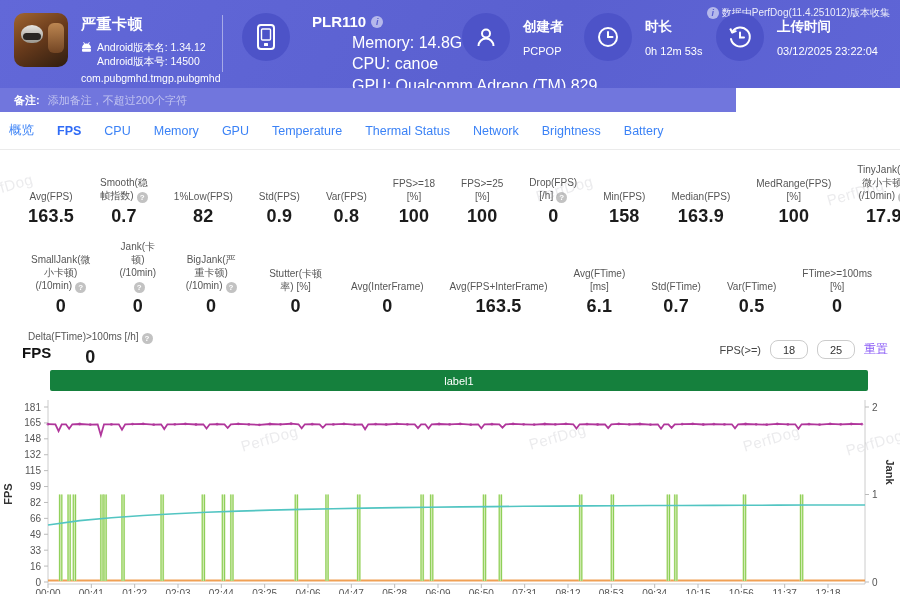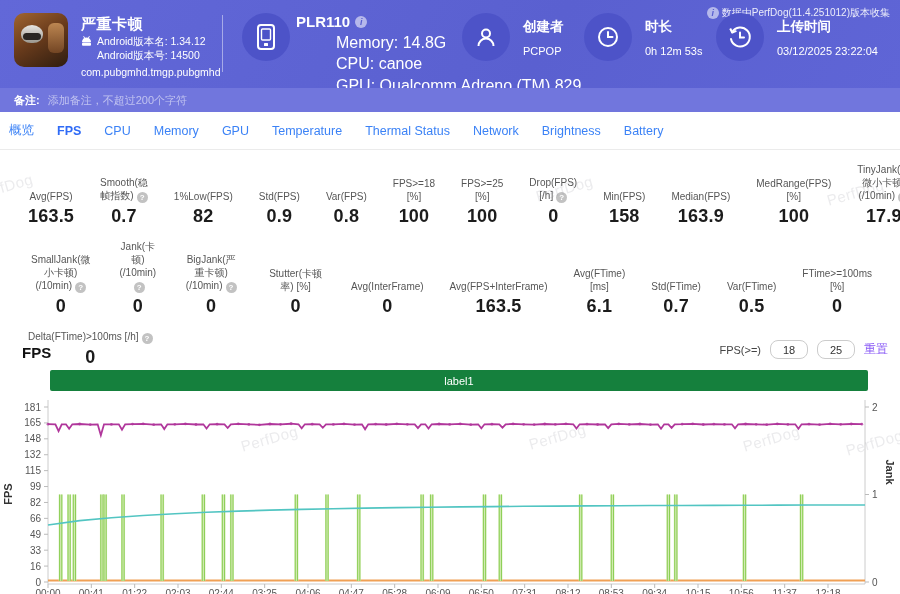--- a/index.html
+++ b/index.html
@@ -14,37 +14,37 @@
   .app-block { position:absolute; left:14px; top:13px; display:flex; }
   .app-icon { width:54px; height:54px; border-radius:10px; flex:none; position:relative; overflow:hidden;
     background:linear-gradient(150deg,#a06530 0%,#6b3c1c 45%,#2e1d10 100%); }
   .app-icon .helmet { position:absolute; left:7px; top:12px; width:22px; height:18px; border-radius:50% 50% 45% 45%;
     background:linear-gradient(180deg,#e8e6e2,#9a968e); }
   .app-icon .visor { position:absolute; left:9px; top:20px; width:18px; height:7px; border-radius:4px; background:#2a2623; }
   .app-icon .fig2 { position:absolute; right:4px; top:10px; width:16px; height:30px; border-radius:6px;
     background:linear-gradient(180deg,#c9925a,#7a4a26); opacity:.85; }
   .app-info { margin-left:13px; }
   .app-name { font-size:15px; font-weight:bold; margin-top:2px; letter-spacing:.5px; }
-  .app-ver { font-size:10.5px; margin-top:0; display:flex; align-items:flex-start; gap:5px; line-height:1.35; }
+  .app-ver { font-size:10.5px; margin-top:6px; display:flex; align-items:flex-start; gap:5px; line-height:1.35; }
   .app-pkg { font-size:10.5px; margin-top:4px; }
   .vdivider { position:absolute; left:222px; top:15px; width:1px; height:57px; background:rgba(255,255,255,.45); }
   .icon-circle { width:48px; height:48px; border-radius:50%; background:#4d53c8; flex:none;
     display:flex; align-items:center; justify-content:center; }
-  .device-block { position:absolute; left:242px; top:13px; display:flex; gap:6px; }
+  .device-block { position:absolute; left:242px; top:13px; display:flex; gap:22px; }
   .device-name { font-size:15px; font-weight:bold; display:flex; align-items:center; gap:5px; }
   .device-line { font-size:16px; margin-top:3.5px;margin-left:40px; }
   .meta-block { position:absolute; top:13px; display:flex; gap:13px; }
   .meta-label { font-size:13.5px; font-weight:bold; margin-top:5px; }
   .meta-value { font-size:11px; margin-top:9px; }
   .mini-info { display:inline-flex; width:12px; height:12px; border-radius:50%;
     background:rgba(255,255,255,.55); color:#5a60d0; font-size:9px; align-items:center; justify-content:center;
     font-weight:bold; font-style:italic; }
 
   
-  .note-bar { position:absolute; top:88px; left:0; width:900px; height:24px; background:#7176dd;
+  .note-bar { position:absolute; top:88px; left:0; width:736px; height:24px; background:#7176dd;
     color:#fff; display:flex; align-items:center; padding-left:14px; font-size:11px; }
   .note-label { font-weight:bold; }
   .note-ph { color:rgba(255,255,255,.55); margin-left:8px; }
 
   
   .tabs { position:absolute; top:112px; left:0; width:900px; height:38px; background:#fff;
     display:flex; align-items:center; padding-left:9px; gap:23px; border-bottom:1px solid #ebebeb; }
   .tab { font-size:12.5px; color:#3b82f6; cursor:pointer; white-space:nowrap; }
   .tab.active { color:#2f6bf6; font-weight:bold; }
 

